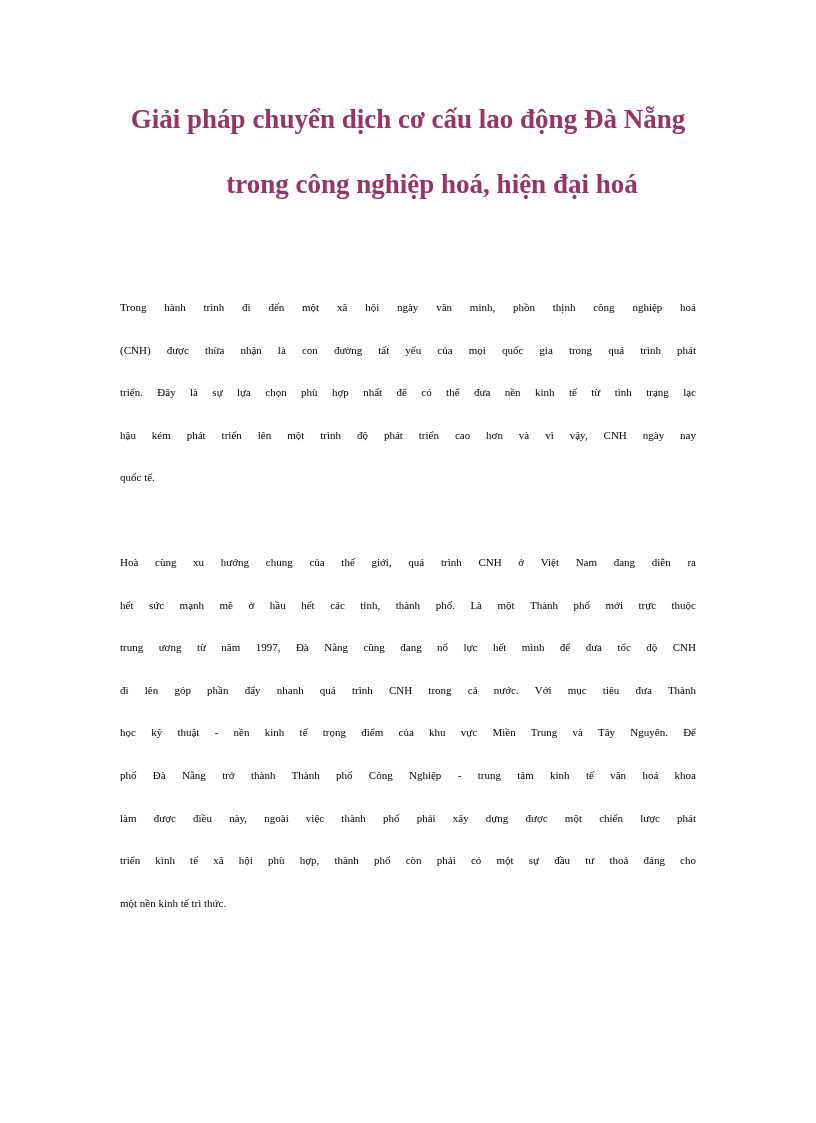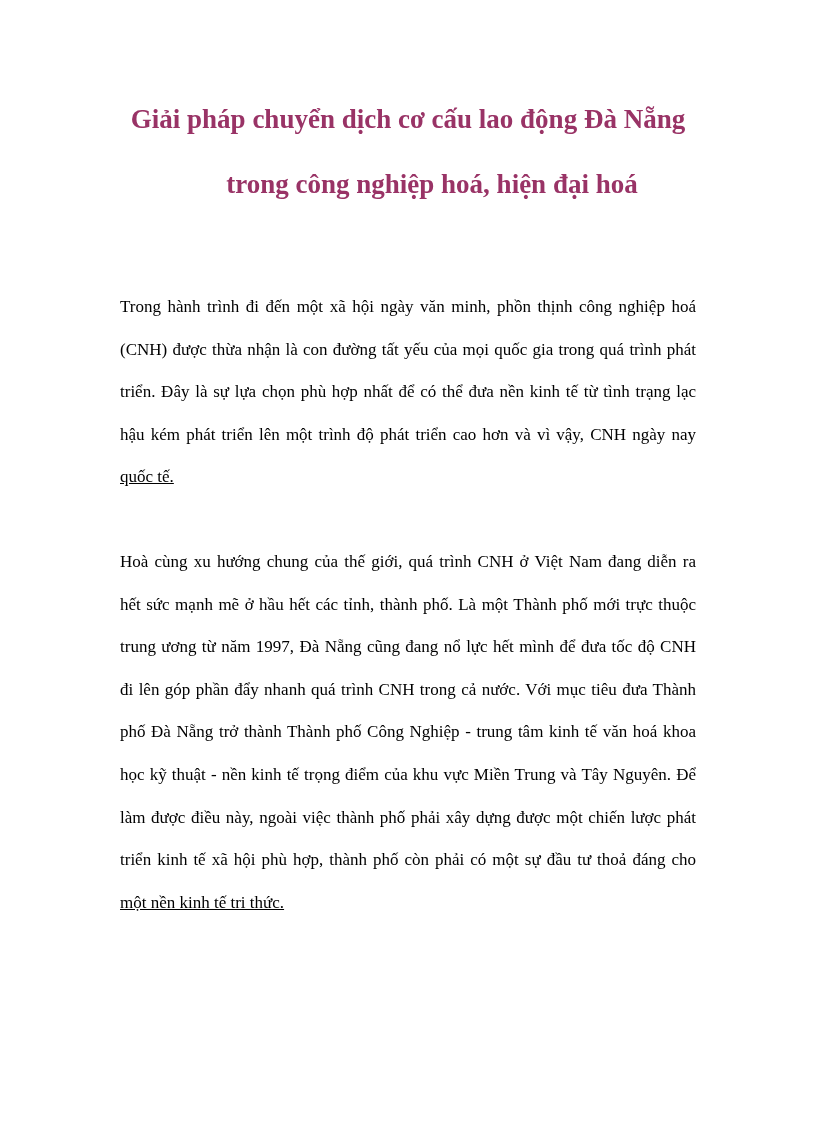--- a/index.html
+++ b/index.html
@@ -32,36 +32,35 @@
       line-height: 1;
       margin: 0;
       white-space: nowrap;
     }
     .title.l1 { top: 106px; }
     .title.l2 { top: 171px; padding-left: 24px; }
     .body-text {
       position: absolute;
       left: 120px;
       width: 576px;
-      font-size: 17px;
+      font-size: 11px;
       line-height: 42.6px;
       text-align: justify;
     }
     .para1 { top: 286px; }
     .para2 { top: 541px; }
     .line {
       display: block;
       text-align: justify;
       text-align-last: justify;
       white-space: nowrap;
       height: 42.6px;
     }
     .line.last {
       text-align-last: left;
-      text-decoration: underline;
     }
   </style>
 </head>
 <body>
 
 <div class="page">
 
   <h1 class="title l1">Giải pháp chuyển dịch cơ cấu lao động Đà Nẵng</h1>
   <h1 class="title l2">trong công nghiệp hoá, hiện đại hoá</h1>
 
@@ -71,20 +70,20 @@
     <span class="line">triển. Đây là sự lựa chọn phù hợp nhất để có thể đưa nền kinh tế từ tình trạng lạc</span>
     <span class="line">hậu kém phát triển lên một trình độ phát triển cao hơn và vì vậy, CNH  ngày nay</span>
     <span class="line last">quốc tế.</span>
   </div>
 
   <div class="body-text para2">
     <span class="line">Hoà cùng xu hướng chung của thế giới, quá trình CNH ở Việt Nam đang diễn ra</span>
     <span class="line">hết sức mạnh mẽ ở hầu hết các tỉnh, thành phố. Là một Thành phố mới trực thuộc</span>
     <span class="line">trung ương từ năm 1997, Đà Nẵng cũng đang nổ lực hết mình để đưa tốc độ CNH</span>
     <span class="line">đi lên góp phần đẩy nhanh quá trình CNH trong cả nước. Với mục tiêu đưa Thành</span>
+    <span class="line">học kỹ thuật - nền kinh tế trọng điểm của khu vực Miền Trung và Tây Nguyên. Để</span>
     <span class="line">phố Đà Nẵng trở thành Thành phố Công Nghiệp - trung tâm kinh tế  văn hoá khoa</span>
-    <span class="line">học kỹ thuật - nền kinh tế trọng điểm của khu vực Miền Trung và Tây Nguyên. Để</span>
     <span class="line">làm được điều này, ngoài việc thành phố phải xây dựng được một chiến lược phát</span>
     <span class="line">triển kinh tế xã hội phù hợp, thành phố còn phải có một sự đầu tư thoả đáng cho</span>
     <span class="line last">một nền kinh tế tri thức.</span>
   </div>
 
 </div>
 
 </body></html>

